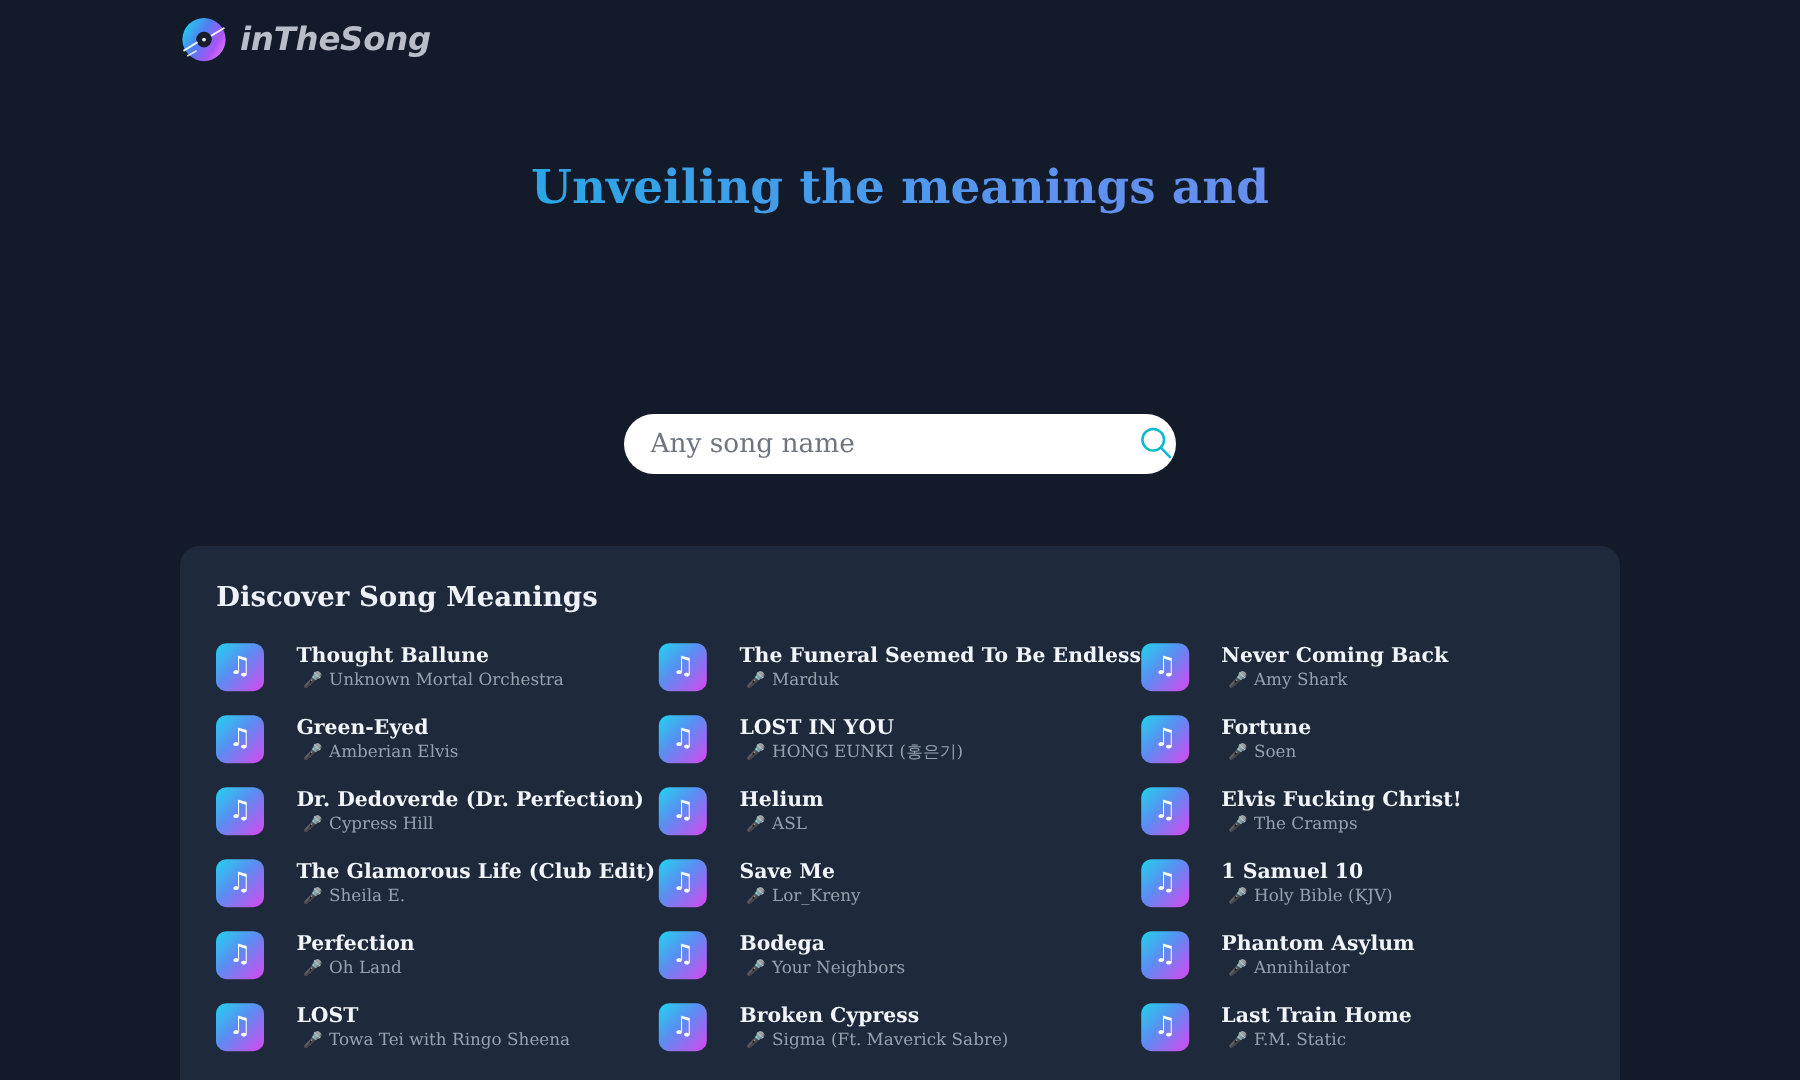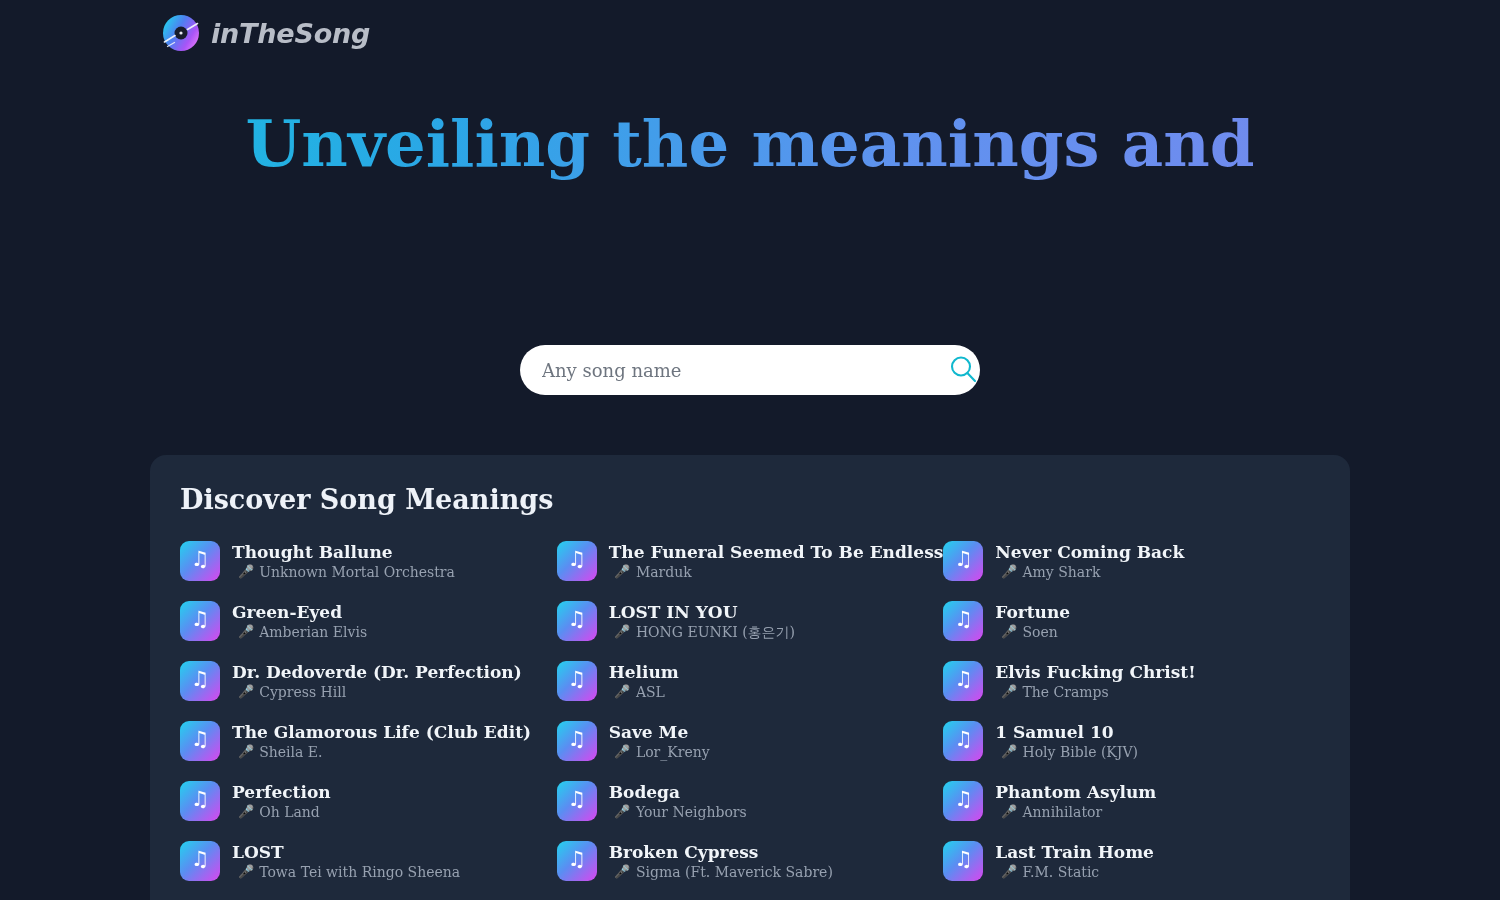--- a/index.html
+++ b/index.html
@@ -15,21 +15,21 @@
   .page {
     position: relative;
     width: 1500px;
     height: 900px;
     background: #131a2a;
   }
 
   
   .header {
     position: absolute;
-    left: 161px;
+    left: 150px;
     top: 10px;
     display: flex;
     align-items: center;
     gap: 10px;
     height: 46px;
     justify-content: space-between;
   }
   .logo-disc {
     width: 40px; height: 40px;
     flex: 0 0 40px;
@@ -62,23 +62,23 @@
   .hero-block-b {
     background-image: linear-gradient(95deg, #8a82f0 0%, #9b7cf2 35%, #b473f1 65%, #d46ef0 100%);
     -webkit-background-clip: text;
     background-clip: text;
     color: transparent;
     -webkit-text-fill-color: transparent;
   }
   .hero-block-a, .hero-block-b {
     font-family: "DejaVu Serif", "Liberation Serif", serif;
     font-weight: bold;
-    font-size: 64px;
+    font-size: 39px;
     line-height: 75px;
-    margin: 3px;
+    margin: 16px;
     padding: 0;
   }
 
   
   .search-wrap {
     position: absolute;
     left: 520px;
     top: 345px;
     width: 460px;
     height: 50px;
@@ -86,21 +86,21 @@
   .search-pill {
     position: absolute;
     left: 0; top: 0;
     width: 460px; height: 50px;
     background: #ffffff;
     border-radius: 25px;
     border: none;
     outline: none;
     padding: 0 60px 0 22px;
     font-family: "DejaVu Serif", "Liberation Serif", serif;
-    font-size: 18px;
+    font-size: 22px;
     color: #333a46;
   }
   .search-pill::placeholder {
     color: #6e757f;
     opacity: 1;
   }
   .search-btn {
     position: absolute;
     right: -5px;
     top: 3px;
@@ -122,21 +122,21 @@
     width: 1200px;
     height: 460px;
     background: #1e293b;
     border-radius: 16px;
     padding: 30px;
     overflow: hidden;
   }
   .panel-title {
     font-family: "DejaVu Serif", "Liberation Serif", serif;
     font-weight: bold;
-    font-size: 27px;
+    font-size: 23px;
     color: #eef2f8;
     margin: 0 0 26px 0;
     line-height: 1.1;
   }
 
   .song-grid {
     display: grid;
     grid-template-columns: repeat(3, 1fr);
     column-gap: 0px;
     row-gap: 20px;
@@ -161,20 +161,21 @@
     font-size: 21px;
     line-height: 1;
     padding-bottom: 2px;
   }
   .song-meta {
     min-width: 0;
     display: flex;
     flex-direction: column;
     gap: 1px;
     padding-top: 1px;
+    margin-left: 15px;
   }
   .song-title {
     font-family: "DejaVu Serif", "Liberation Serif", serif;
     font-weight: bold;
     font-size: 17px;
     color: #f1f5f9;
     line-height: 20px;
     white-space: nowrap;
   }
   .song-artist {

